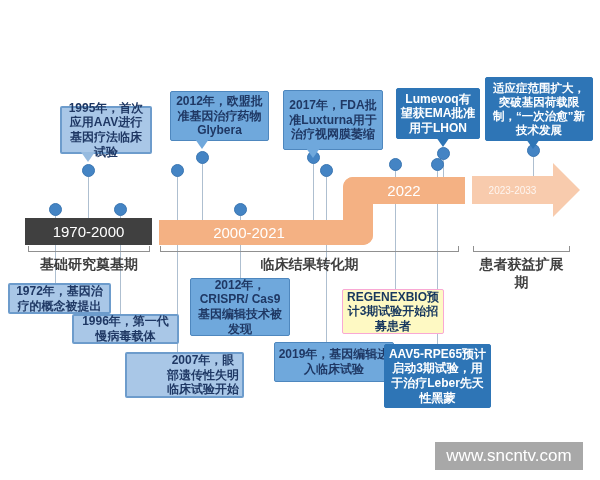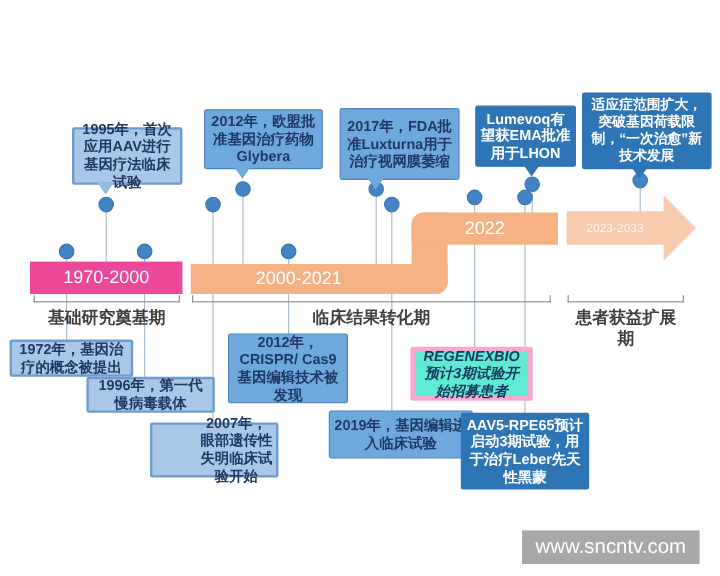--- a/index.html
+++ b/index.html
@@ -14,21 +14,21 @@
     background:#a8a8a8;color:#fff;font-size:17px;line-height:30px;
     padding-left:9px;box-sizing:border-box;z-index:6;letter-spacing:.5px;
   }
   #watermark{
     position:absolute;left:435px;top:442px;width:148px;height:28px;
     background:#a8a8a8;color:#fff;font-size:17px;line-height:28px;
     text-align:center;z-index:6;
   }
   
   .band{position:absolute;z-index:2;}
-  #seg1{left:25px;top:218px;width:127px;height:27px;background:#ec4899;}
+  #seg1{left:25px;top:218px;width:127px;height:27px;background:#404040;}
   #seg2-lower{left:159px;top:220px;width:214px;height:25px;background:#F4B183;border-bottom-right-radius:10px;}
   #seg2-step{left:343px;top:177px;width:30px;height:68px;background:#F4B183;border-top-left-radius:10px;border-bottom-right-radius:10px;}
   #seg3{left:343px;top:177px;width:122px;height:27px;background:#F4B183;border-top-left-radius:10px;}
   #seg4{left:472px;top:163px;width:108px;height:54px;background:transparent;}
   .band-label{
     position:absolute;top:0;height:100%;display:flex;align-items:center;justify-content:center;
     color:#ffffff;font-size:15px;width:100%;
   }
   #seg2-lower .band-label{width:180px;}
   #seg4 .band-label{width:81px;height:54px;color:rgba(255,255,255,0.82);font-size:10px;}
@@ -64,30 +64,30 @@
   #ph1{left:28px;width:122px;} #ph2{left:160px;width:299px;} #ph3{left:473px;width:97px;}
   
   .callout{
     position:absolute;z-index:4;display:flex;align-items:center;justify-content:center;
     text-align:center;font-weight:bold;font-size:12px;line-height:1.22;
     padding:2px 3px;box-sizing:border-box;border-radius:2px;
     overflow-wrap:anywhere;word-break:break-word;
   }
   .c-light{background:#A9C7E7;border:2px solid #6D9CCC;color:#1F3864;}
   .c-medium{background:#6FA8DC;border:1px solid #4E87BE;color:#1F3864;}
-  .c-strong{background:#5eead4;border:4px solid #f9a8d4;color:#17375E;font-style:italic;}
+  .c-strong{background:#fef9c3;border:1px solid #f9a8d4;color:#17375E;}
   .c-dark{background:#2E75B6;border:1px solid #2E75B6;color:#FFFFFF;}
   #bx-1995{left:60px;top:106px;width:92px;height:48px;}
   #bx-gly{left:170px;top:91px;width:99px;height:50px;}
   #bx-2017{left:283px;top:90px;width:100px;height:60px;}
   #bx-lum{left:396px;top:88px;width:84px;height:51px;}
   #bx-exp{left:485px;top:77px;width:108px;height:64px;font-size:11.5px;}
   #bx-1972{left:8px;top:283px;width:103px;height:31px;text-align:center;}
   #bx-1996{left:72px;top:314px;width:107px;height:30px;}
-  #bx-2007{left:125px;top:352px;width:107px;height:46px;padding-left:40px;}
+  #bx-2007{left:125px;top:352px;width:119px;height:46px;padding-left:40px;}
   #bx-crispr{left:190px;top:278px;width:100px;height:58px;}
   #bx-2019{left:274px;top:342px;width:120px;height:40px;}
   #bx-reg{left:342px;top:289px;width:102px;height:45px;}
   #bx-aav5{left:384px;top:344px;width:107px;height:64px;}
   
   .ptr{position:absolute;z-index:4;width:0;height:0;
     border-left:7px solid transparent;border-right:7px solid transparent;}
   .ptr-light{border-top:10px solid #97BBDF;}
   .ptr-medium{border-top:10px solid #6FA8DC;}
   .ptr-dark{border-top:10px solid #2E75B6;}

